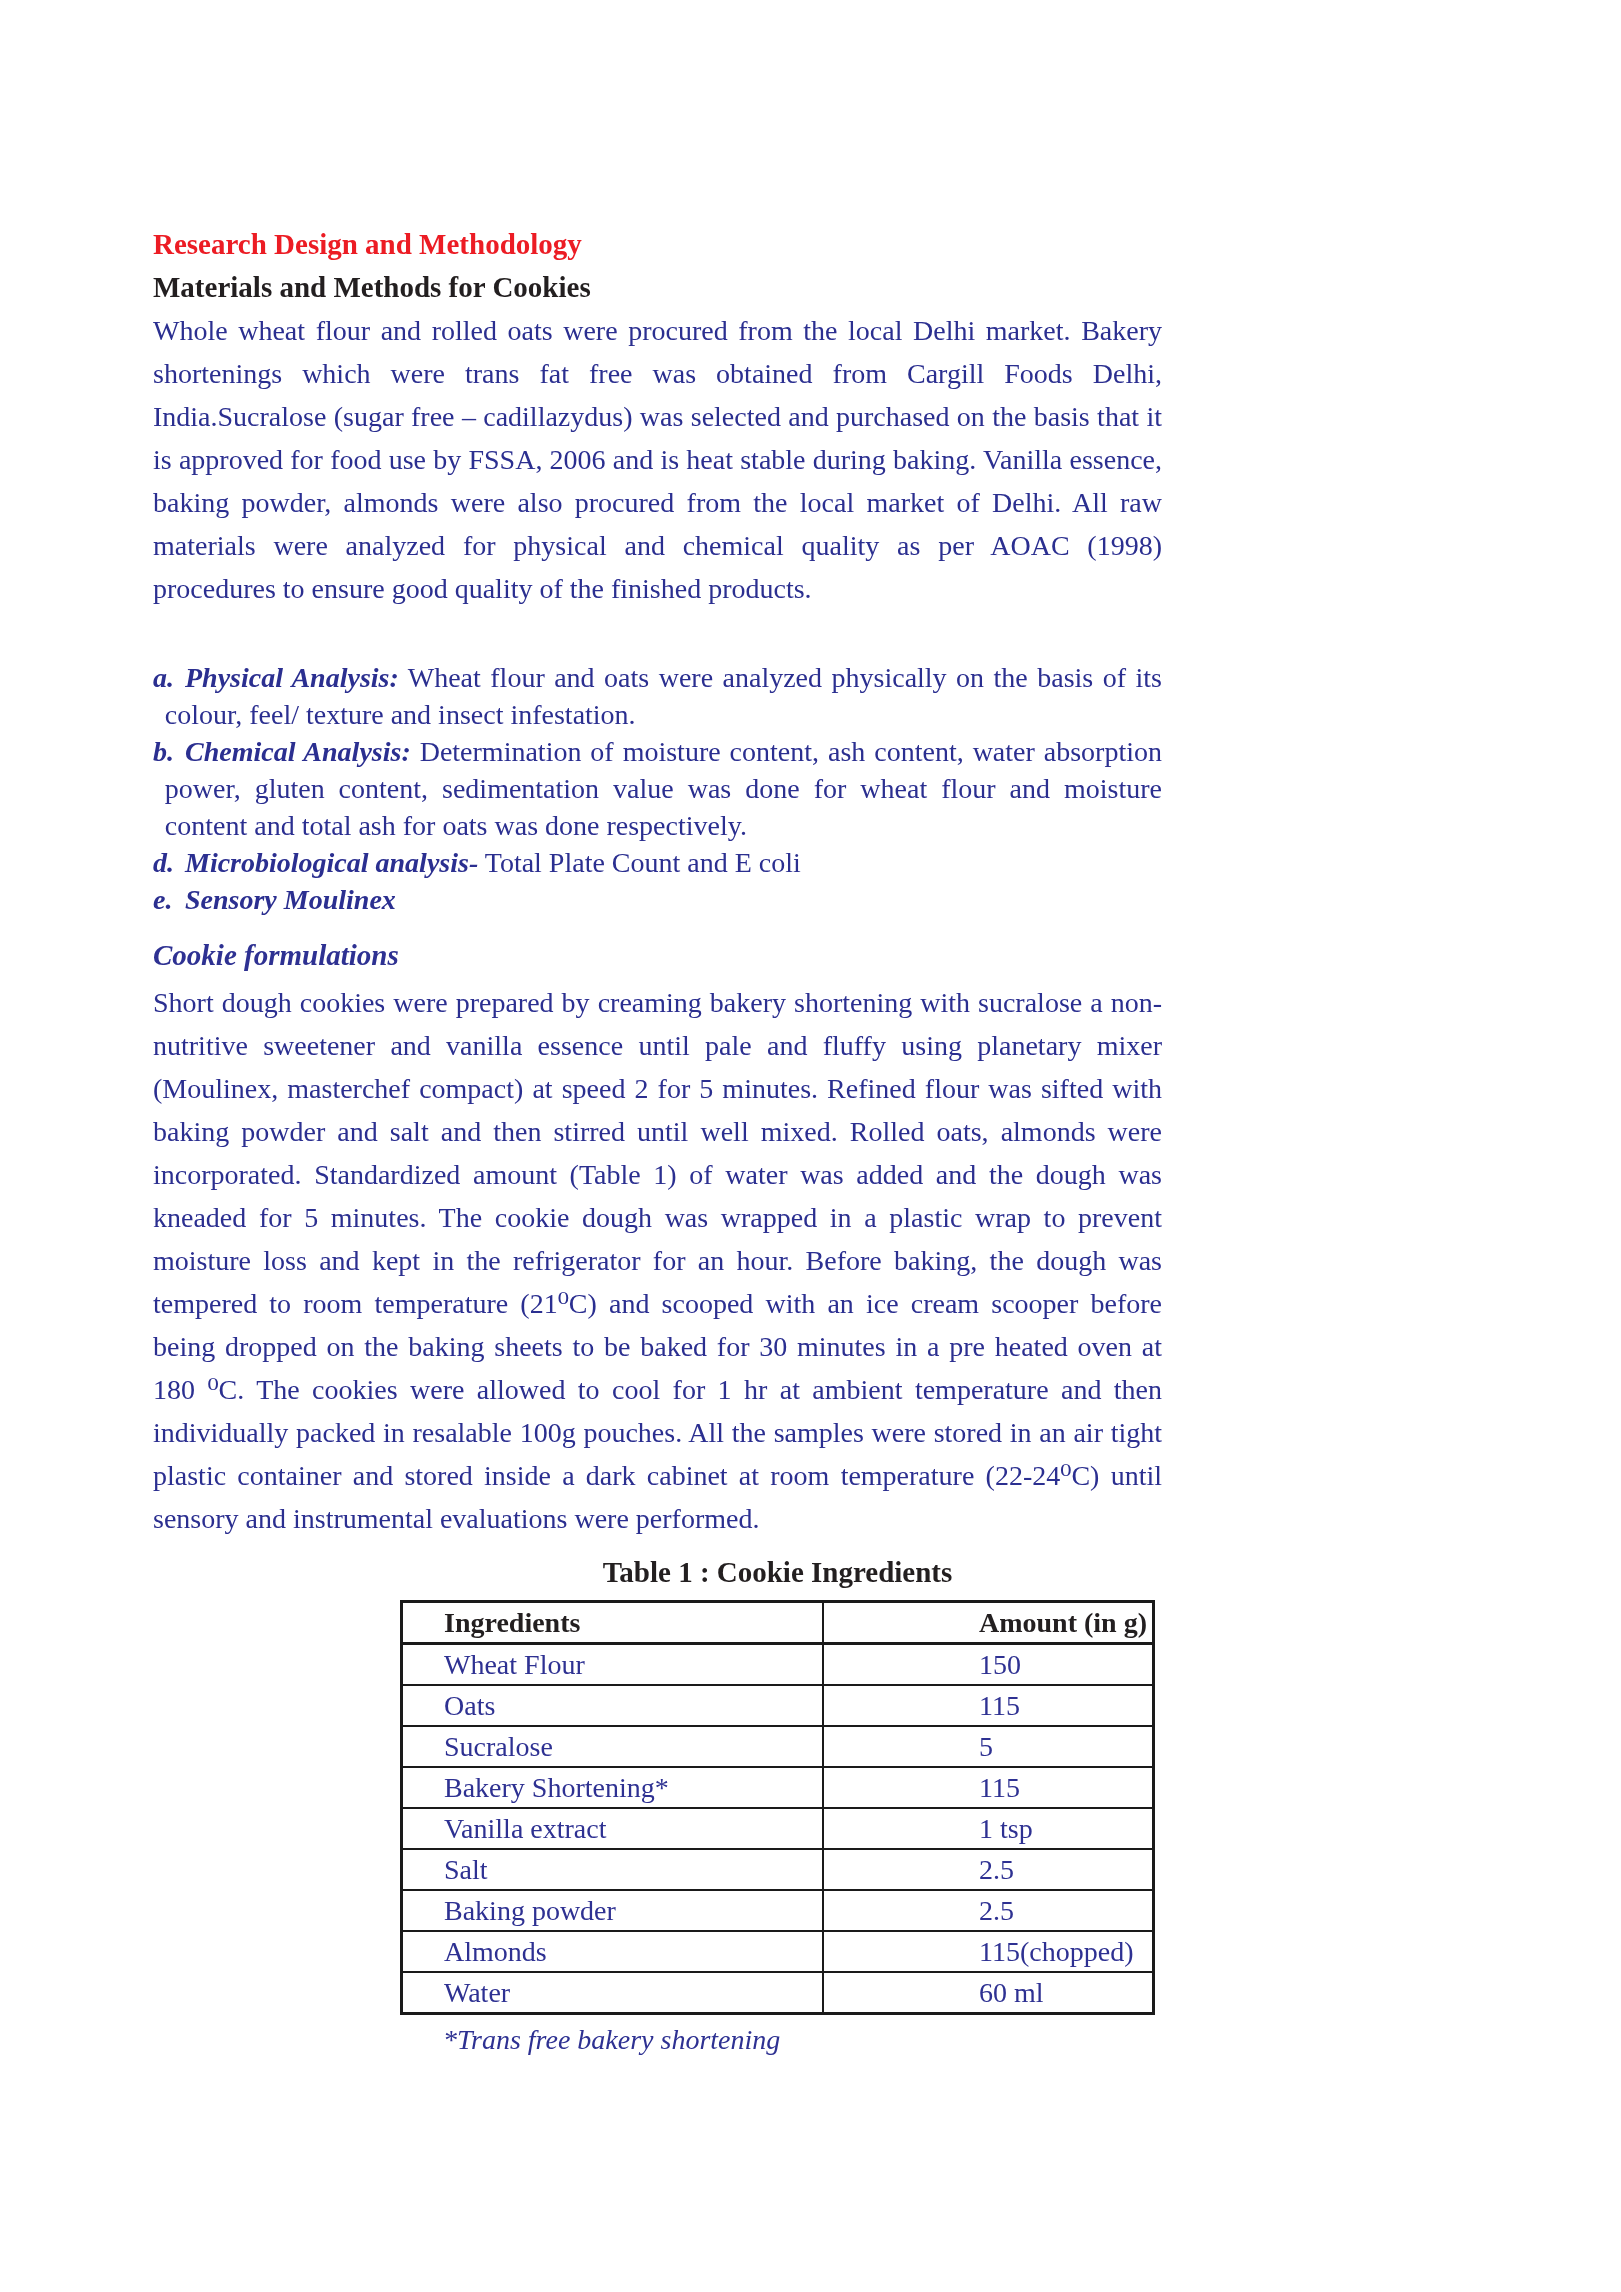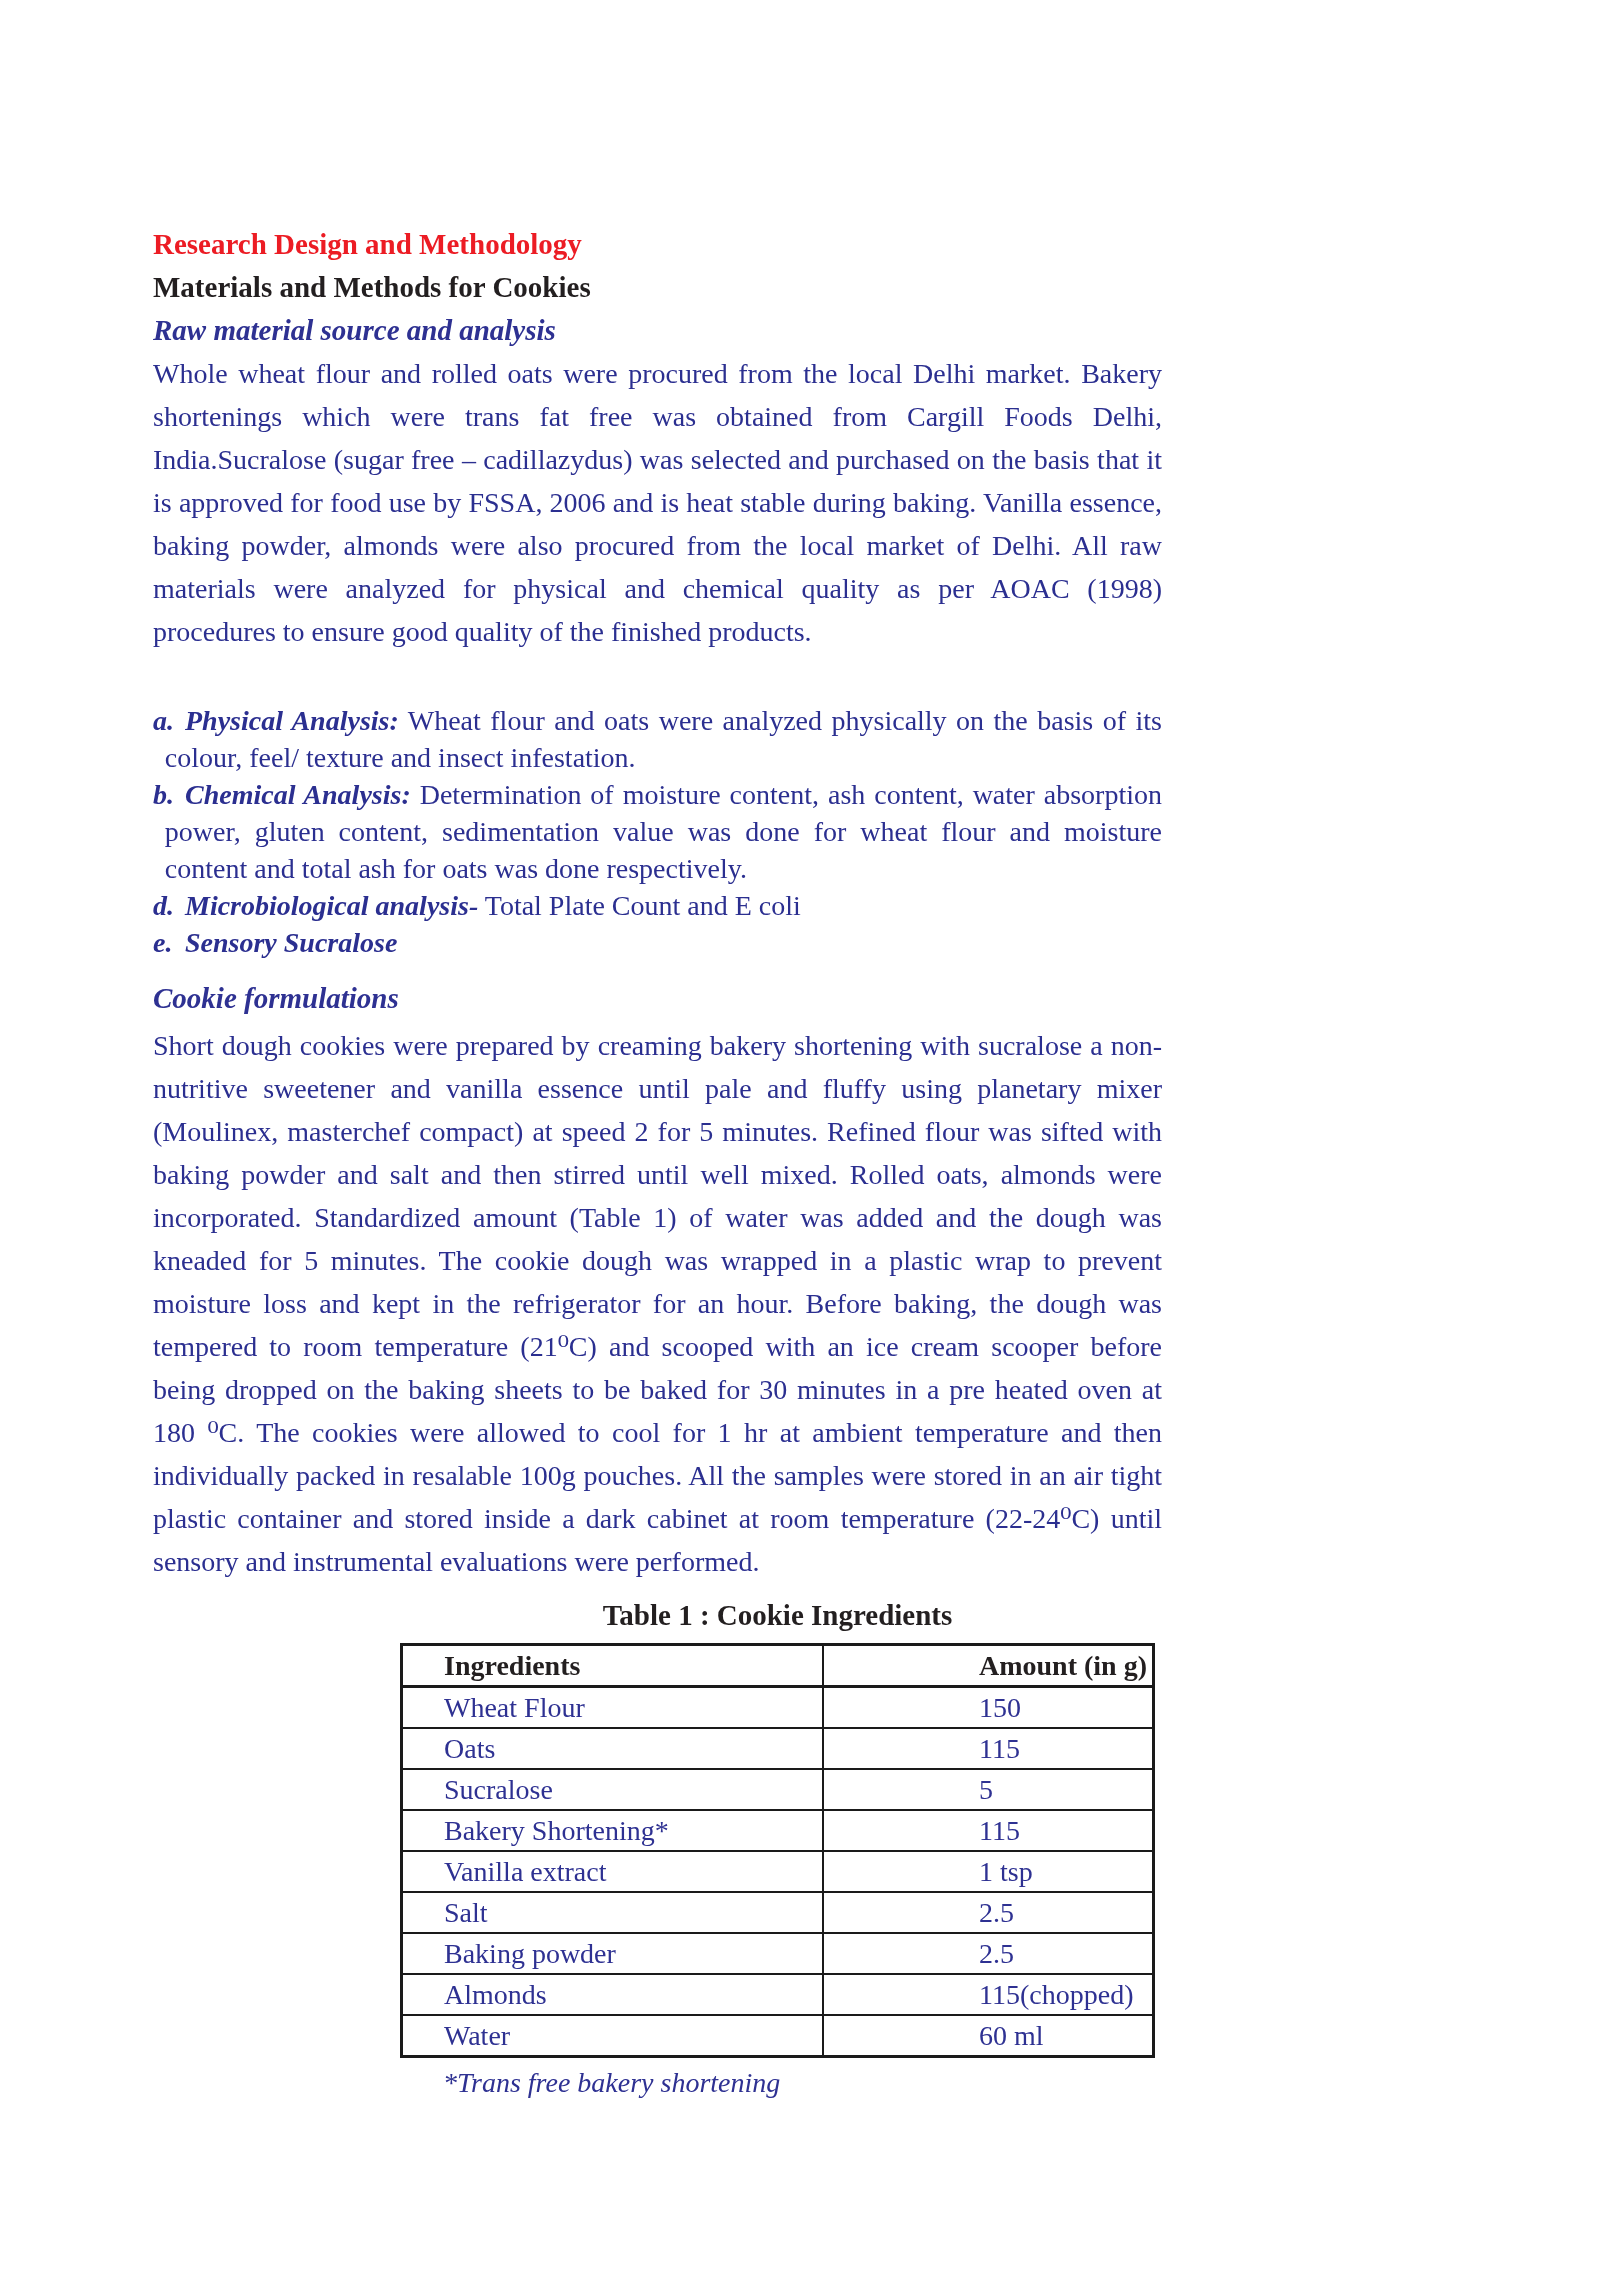--- a/index.html
+++ b/index.html
@@ -61,29 +61,28 @@
   }
 </style>
 </head>
 <body>
 
 <div class="page">
   <div class="content">
 
     <h1>Research Design and Methodology</h1>
     <h2>Materials and Methods for Cookies</h2>
-    <h3>Raw material source and analysis</h3>
 
     <p class="body-para">Whole wheat flour and rolled oats were procured from the local Delhi market. Bakery shortenings which were trans fat free was obtained from Cargill Foods Delhi, India.Sucralose (sugar free – cadillazydus) was selected and purchased on the basis that it is approved for food use by FSSA, 2006 and is heat stable during baking. Vanilla essence, baking powder, almonds were also procured from the local market of Delhi. All raw materials were analyzed for physical and chemical quality as per AOAC (1998) procedures to ensure good quality of the finished products.</p>
 
     <div class="list">
       <div class="list-item"><span class="marker">a.</span><span class="lead">Physical Analysis:</span><span> Wheat flour and oats were analyzed physically on the basis of its colour, feel/ texture and insect infestation.</span></div>
       <div class="list-item"><span class="marker">b.</span><span class="lead">Chemical Analysis:</span><span> Determination of moisture content, ash content, water absorption power, gluten content, sedimentation value was done for wheat flour and moisture content and total ash for oats was done respectively.</span></div>
       <div class="list-item"><span class="marker">d.</span><span class="lead">Microbiological analysis-</span><span> Total Plate Count and E coli</span></div>
-      <div class="list-item"><span class="marker">e.</span><span class="lead">Sensory Sucralose</span><span></span></div>
+      <div class="list-item"><span class="marker">e.</span><span class="lead">Sensory Moulinex</span><span></span></div>
     </div>
 
     <h3 class="h3-mt">Cookie formulations</h3>
 
     <p class="body-para p2-mt">Short dough cookies were prepared by creaming bakery shortening with sucralose a non- nutritive sweetener and vanilla essence until pale and fluffy using planetary mixer (Moulinex, masterchef compact) at speed 2 for 5 minutes. Refined flour was sifted with baking powder and salt and then stirred until well mixed.  Rolled oats, almonds were incorporated. Standardized amount (Table 1) of water was added and the dough was kneaded for 5 minutes. The cookie dough was wrapped in a plastic wrap to prevent moisture loss and kept in the refrigerator for an hour. Before baking, the dough was tempered to room temperature (21⁰C) and scooped with an ice cream scooper before being dropped on the baking sheets to be baked for 30 minutes in a pre heated oven at 180 ⁰C. The cookies were allowed to cool for 1 hr at ambient temperature and then individually packed in resalable 100g pouches. All the samples were stored in an air tight plastic container and stored inside a dark cabinet at room temperature (22-24⁰C) until sensory and instrumental evaluations were performed.</p>
 
     <div class="table-title">Table 1 : Cookie Ingredients</div>
 
     <table class="ing-table">
       <thead>

